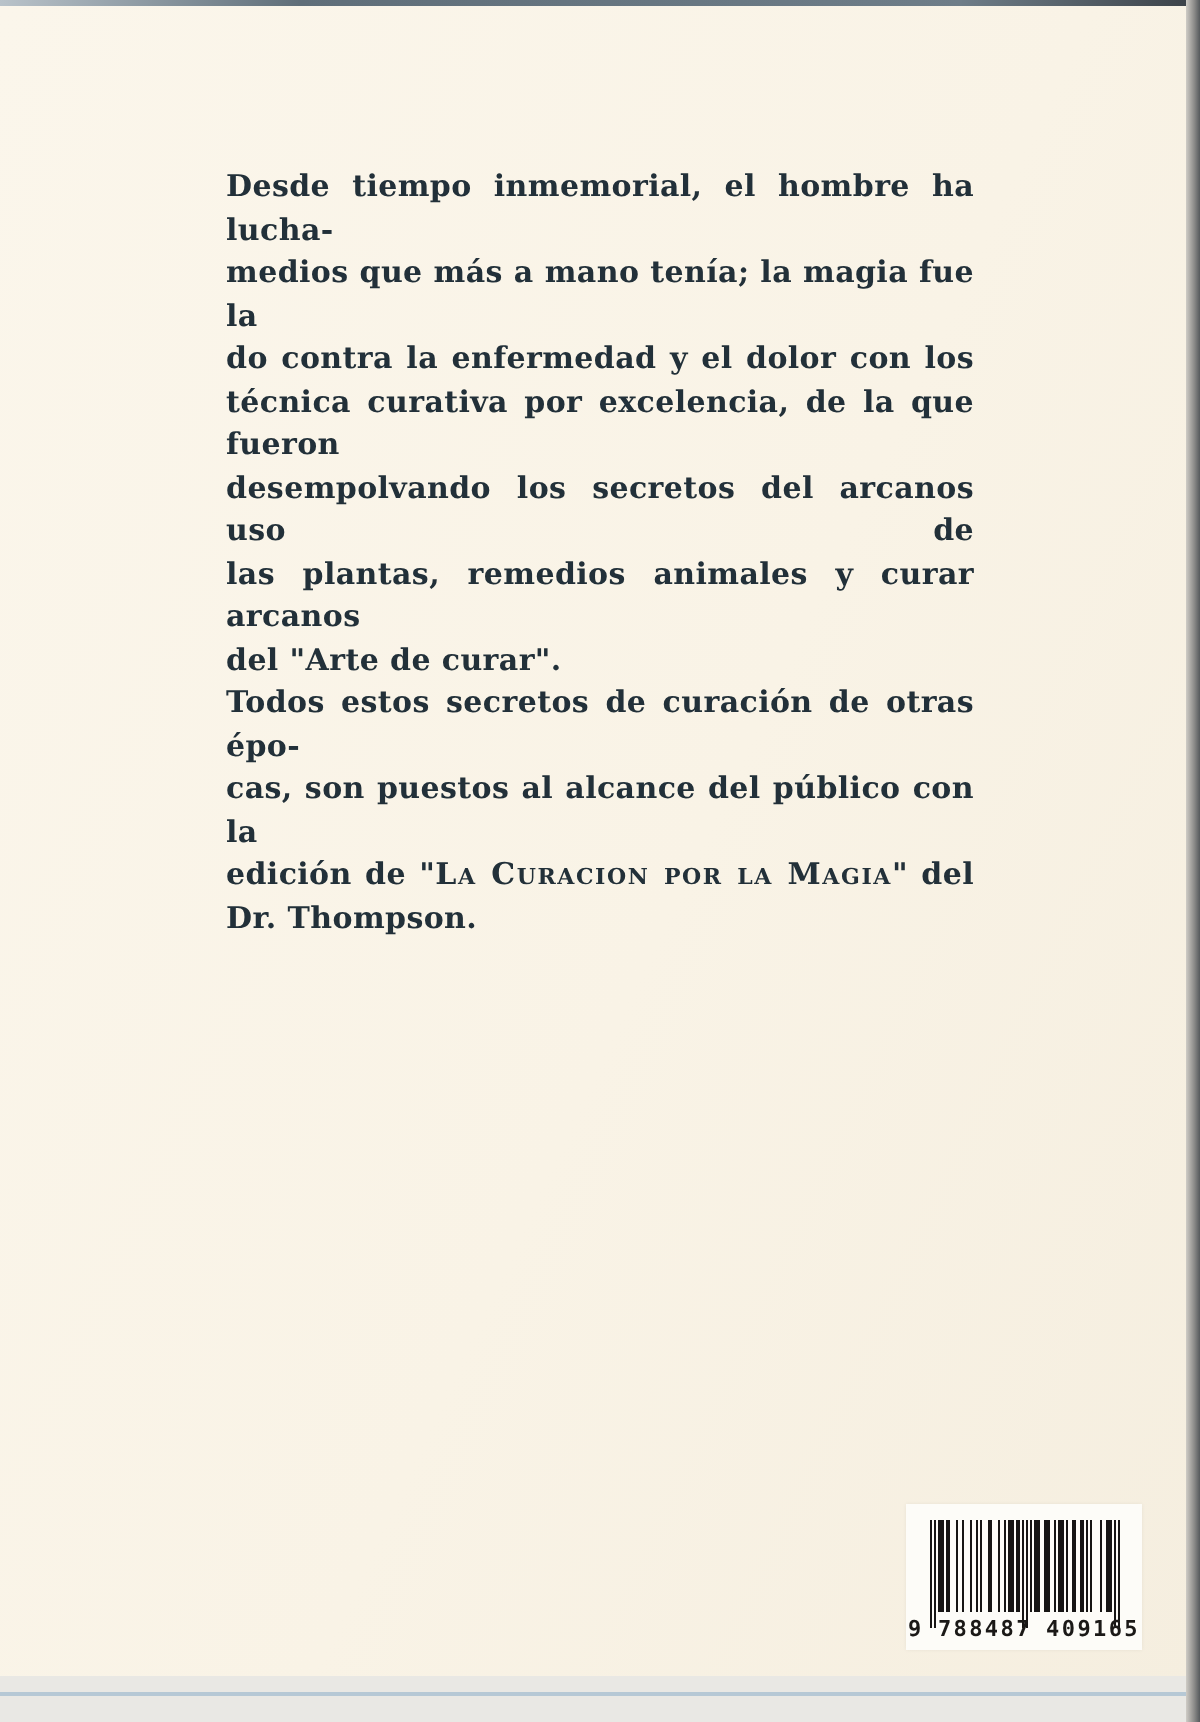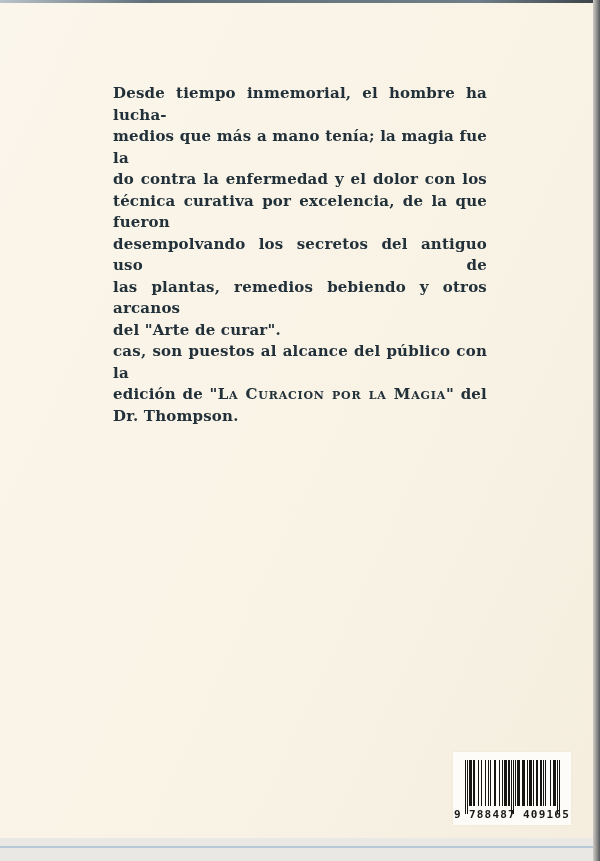--- a/index.html
+++ b/index.html
@@ -60,23 +60,24 @@
 
 <div class="scan">
 
   <div class="cover">
 
     <div class="blurb">
       <div class="line just">Desde tiempo inmemorial, el hombre ha lucha-</div>
       <div class="line just">medios que más a mano tenía; la magia fue la</div>
       <div class="line just">do contra la enfermedad y el dolor con los</div>
       <div class="line just">técnica curativa por excelencia, de la que fueron</div>
-      <div class="line just">desempolvando los secretos del antiguo uso de</div>
-      <div class="line just">las plantas, remedios bebiendo y otros arcanos</div>
+      <div class="line just">desempolvando los secretos del arcanos uso de</div>
+      <div class="line just">las plantas, remedios animales y curar arcanos</div>
       <div class="line">del "Arte de curar".</div>
+      <div class="line just">Todos estos secretos de curación de otras épo-</div>
       <div class="line just">cas, son puestos al alcance del público con la</div>
       <div class="line just"><span>edición de "</span><span class="sc">La Curacion por la Magia</span><span>" del</span></div>
       <div class="line">Dr. Thompson.</div>
     </div>
 
     <div class="barcode-box">
       <div class="bars">
           <div class="module bar guard"></div>
           <div class="module guard"></div>
           <div class="module bar guard"></div>

